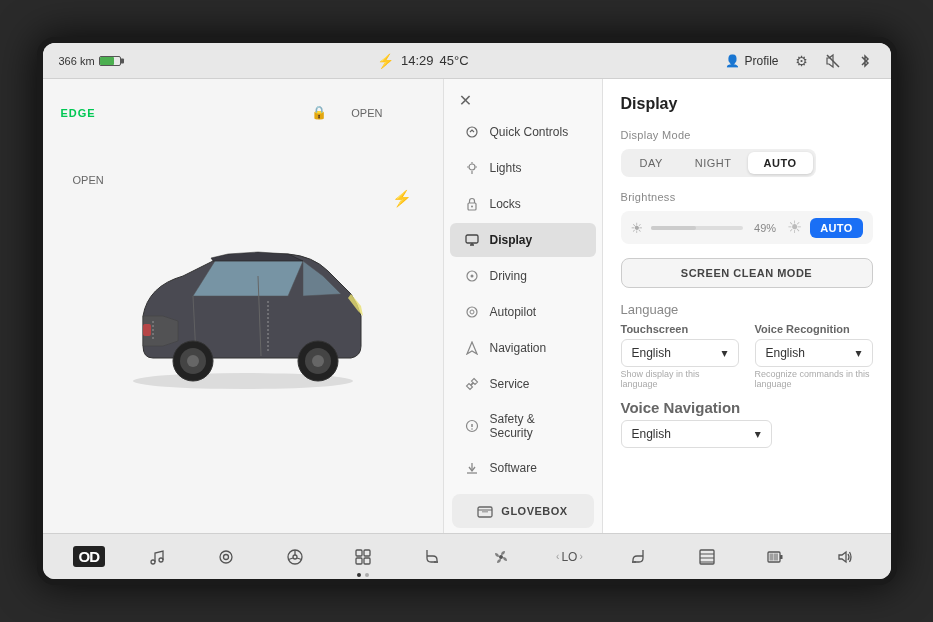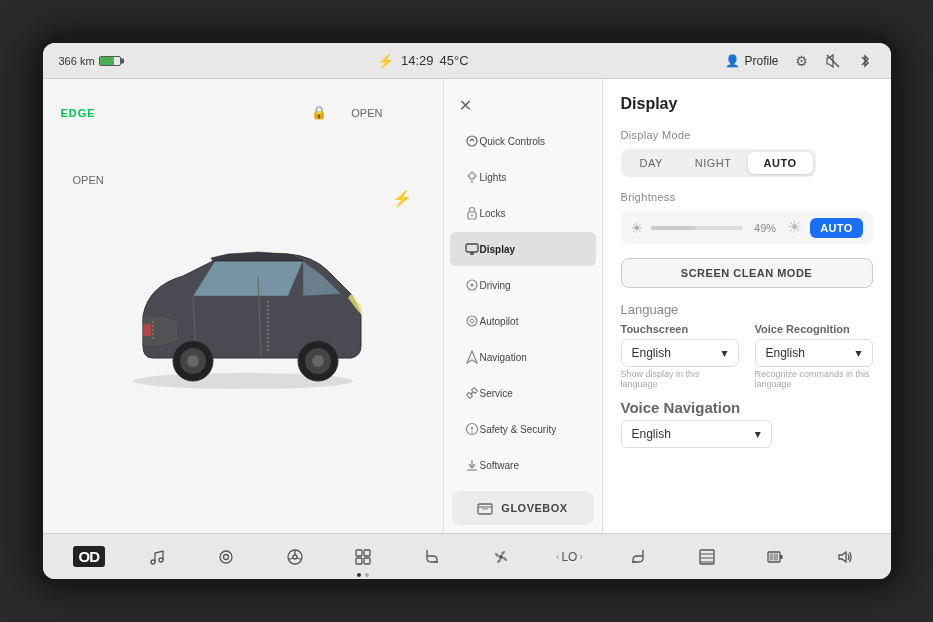--- a/index.html
+++ b/index.html
@@ -198,22 +198,23 @@
       justify-content: center;
       cursor: pointer;
       font-size: 16px;
       color: #666;
       margin: 4px 8px;
       border-radius: 50%;
     }
     .menu-item {
       display: flex;
       align-items: center;
+      gap: 10px;
       padding: 9px 14px;
-      font-size: 10px;
+      font-size: 12px;
       color: #444;
       cursor: pointer;
       border-radius: 6px;
       margin: 1px 6px;
       transition: background 0.1s;
     }
     .menu-item.active {
       background: #e0e0e0;
       font-weight: 600;
       color: #222;

